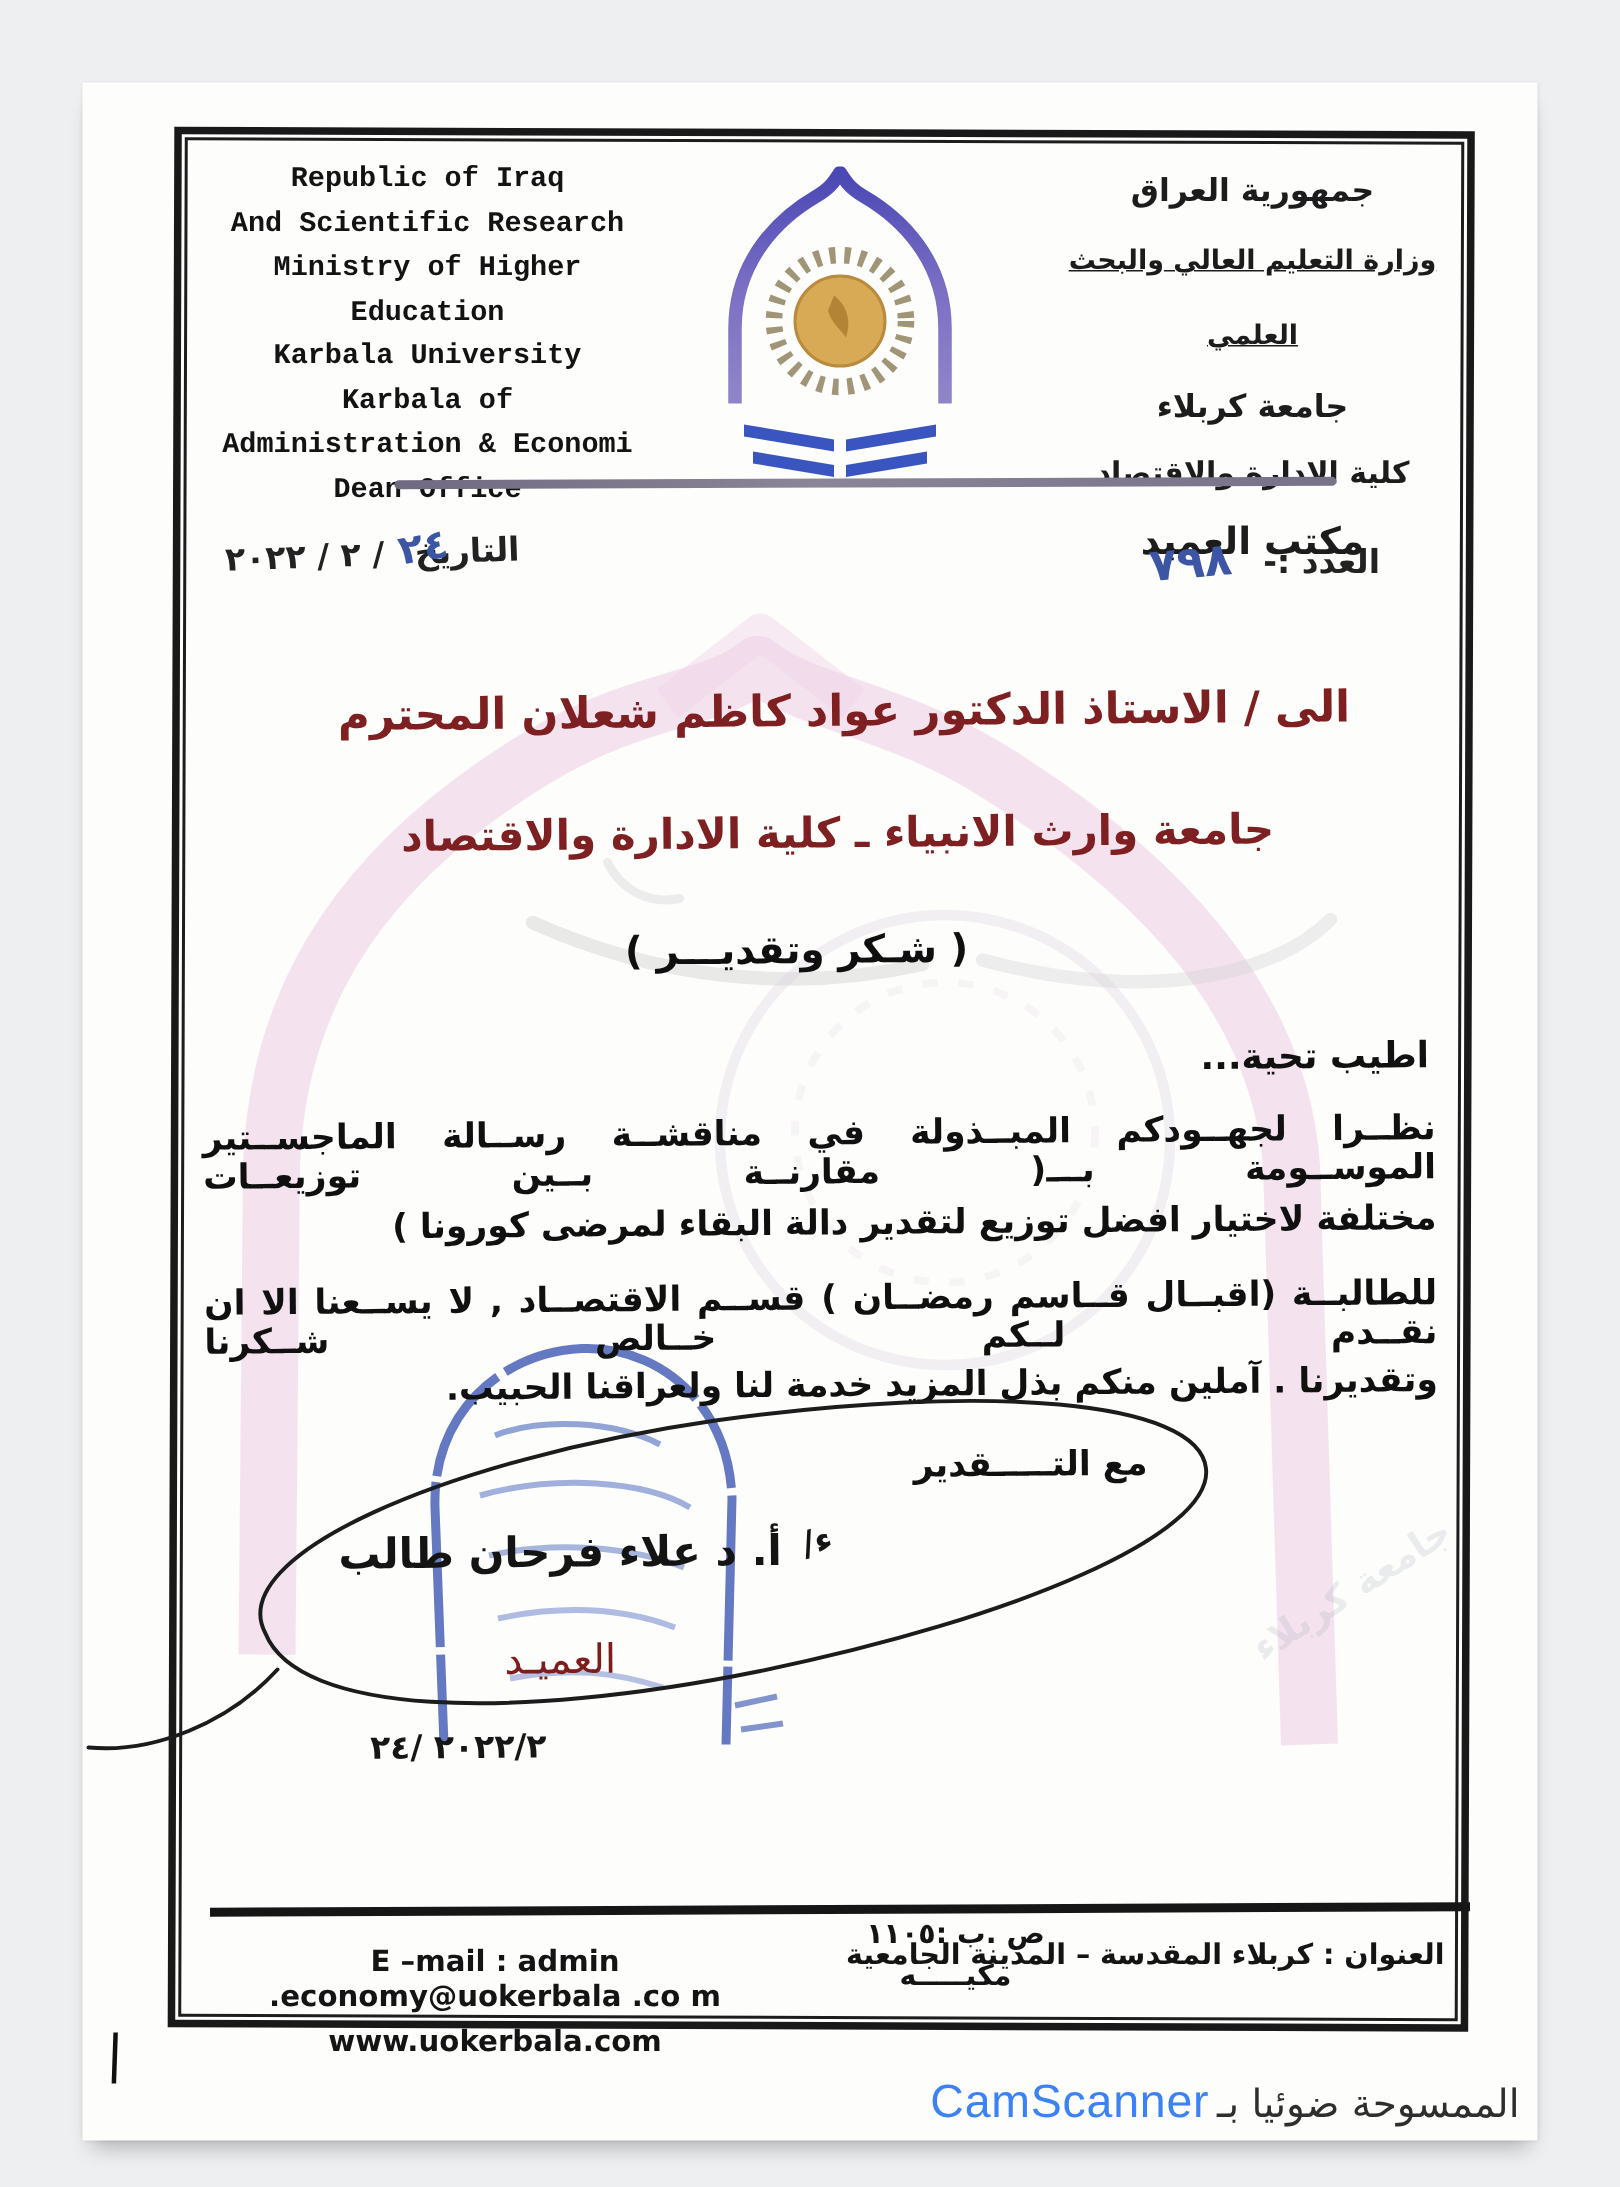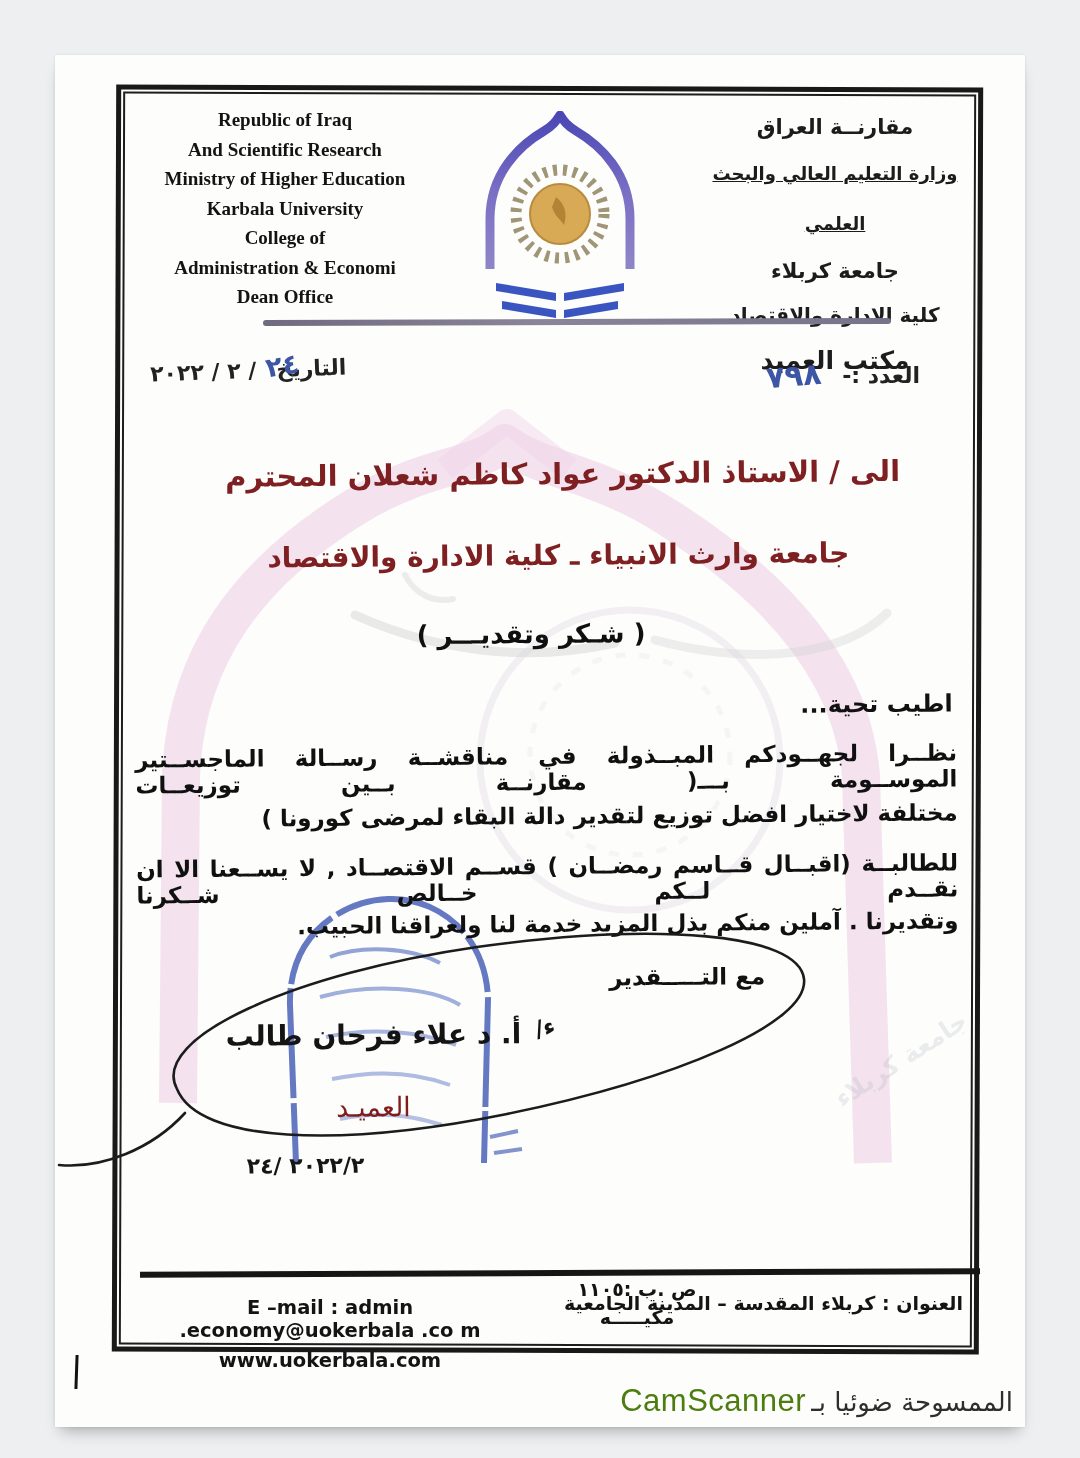--- a/index.html
+++ b/index.html
@@ -11,21 +11,21 @@
   
   .wm{position:absolute;left:0;top:0;width:970px;height:1372px;z-index:0;pointer-events:none;}
   .ghost{position:absolute;left:770px;top:990px;transform:rotate(-33deg);color:#8d98a5;opacity:.17;
          font-size:25px;font-weight:bold;z-index:0;}
   
   .frame{position:absolute;left:59px;top:31px;width:857px;height:1257px;border:5px solid #191919;
          transform:rotate(.2deg);z-index:1;}
   .frame::before{content:"";position:absolute;inset:2px;border:2px solid #1d1d1d;}
   
   .hdr-en{position:absolute;left:75px;top:50px;width:310px;text-align:center;z-index:3;
-          font-family:Liberation Serif, serif;font-weight:bold;font-size:19px;line-height:29.5px;color:#131313;}
+          font-family:Liberation Mono, monospace;font-weight:bold;font-size:19px;line-height:29.5px;color:#131313;}
   .hdr-ar{position:absolute;left:630px;top:50px;width:300px;text-align:center;direction:rtl;z-index:3;
           color:#1c1c1c;font-weight:bold;}
   .hdr-ar .a0{font-size:21px;line-height:44px;}
   .hdr-ar .a1{font-size:18px;line-height:50px;text-decoration:underline;}
   .hdr-ar .a2{font-size:21px;line-height:44px;}
   .hdr-ar .a3{font-size:20px;line-height:44px;}
   .hdr-ar .a4{font-size:25px;line-height:48px;}
   .logo{position:absolute;left:405px;top:56px;width:200px;height:215px;z-index:3;}
   .sep{position:absolute;left:208px;top:264px;width:628px;height:6px;border-radius:3px;z-index:3;
        background:linear-gradient(90deg,#6f6a80,#8b8598 45%,#77718a);transform:rotate(-.2deg);}
@@ -68,21 +68,21 @@
         font-weight:bold;font-size:19px;color:#141414;z-index:3;}
   .fpob .l2{margin-top:6px;}
   .fmail{position:absolute;top:1241px;left:100px;width:350px;text-align:center;
         font-weight:bold;font-size:19.5px;color:#141414;z-index:3;}
   .fmail .l2{margin-top:7px;}
   .tick{position:absolute;left:20px;top:1300px;width:3px;height:34px;background:#111;
         transform:rotate(2deg);z-index:3;}
   
   .camline{position:absolute;top:1328px;right:12px;direction:rtl;z-index:3;color:#2e2e2e;}
   .camline .ar{font-size:26px;}
-  .camline .brand{font-family:"Liberation Sans",sans-serif;font-size:31px;color:#4d7c0f;letter-spacing:.5px;}
+  .camline .brand{font-family:"Liberation Sans",sans-serif;font-size:31px;color:#3b82f6;letter-spacing:.5px;}
 </style>
 </head>
 <body>
 
 <div class="stage">
   <div class="scan">
 
     <svg class="wm" viewBox="0 0 970 1372">
       <path d="M 123 1048 L 126 722 C 130 600 196 516 300 452 C 372 408 418 414 450 388 C 482 414 544 418 612 462 C 716 528 798 612 806 722 L 818 1108" fill="none" stroke="#efd2e6" stroke-width="38" stroke-linejoin="round" opacity=".6"></path>
       <path d="M 390 414 L 452 366 L 514 414" fill="none" stroke="#efd2e6" stroke-width="24" stroke-linejoin="round" opacity=".45"></path>
@@ -94,21 +94,21 @@
     </svg>
     <div class="ghost">جامعة كربلاء</div>
 
     <div class="frame"></div>
 
     <div class="hdr-en">
       <div>Republic of Iraq</div>
       <div>And Scientific Research</div>
       <div>Ministry of Higher Education</div>
       <div>Karbala University</div>
-      <div>College of</div>
+      <div>Karbala of</div>
       <div>Administration &amp; Economi</div>
       <div>Dean Office</div>
     </div>
 
     <svg class="logo" viewBox="0 0 200 215">
       <defs>
         <linearGradient id="archg" x1="0" y1="0" x2="0" y2="1">
           <stop offset="0" stop-color="#4a47b5"></stop>
           <stop offset=".5" stop-color="#7b6fc4"></stop>
           <stop offset="1" stop-color="#8f86c9"></stop>
@@ -118,21 +118,21 @@
       <circle cx="100" cy="103" r="44" fill="none" stroke="#8f835f" stroke-width="11" stroke-dasharray="4 6" opacity=".85"></circle>
       <circle cx="100" cy="103" r="30" fill="#d9aa55" stroke="#b98b3e" stroke-width="2"></circle>
       <path d="M 96 86 C 104 92 108 102 104 114 C 100 108 94 104 92 96 Z" fill="#a97a2e" opacity=".8"></path>
       <path d="M 36 172 L 96 182 L 96 190 L 36 180 Z" fill="#3a55c0"></path>
       <path d="M 164 172 L 104 182 L 104 190 L 164 180 Z" fill="#3a55c0"></path>
       <path d="M 42 190 L 96 199 L 96 207 L 42 198 Z" fill="#3a55c0"></path>
       <path d="M 158 190 L 104 199 L 104 207 L 158 198 Z" fill="#3a55c0"></path>
     </svg>
 
     <div class="hdr-ar">
-      <div class="a0">مقارنــة العراق</div>
+      <div class="a0">جمهورية العراق</div>
       <div class="a1">وزارة التعليم العالي والبحث العلمي</div>
       <div class="a2">جامعة كربلاء</div>
       <div class="a3">كلية الادارة والاقتصاد</div>
       <div class="a4">مكتب العميد</div>
     </div>
 
     <div class="sep"></div>
 
     <div class="meta-number">
       <span>العدد :-</span>

